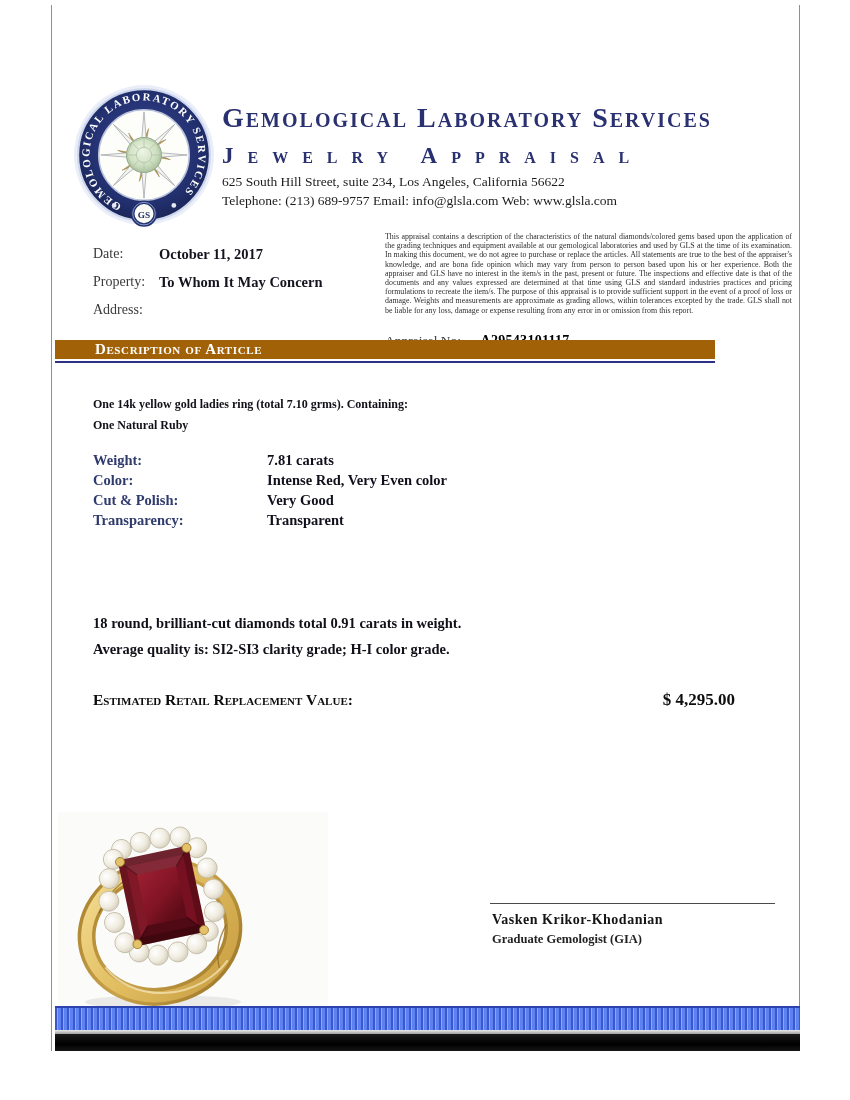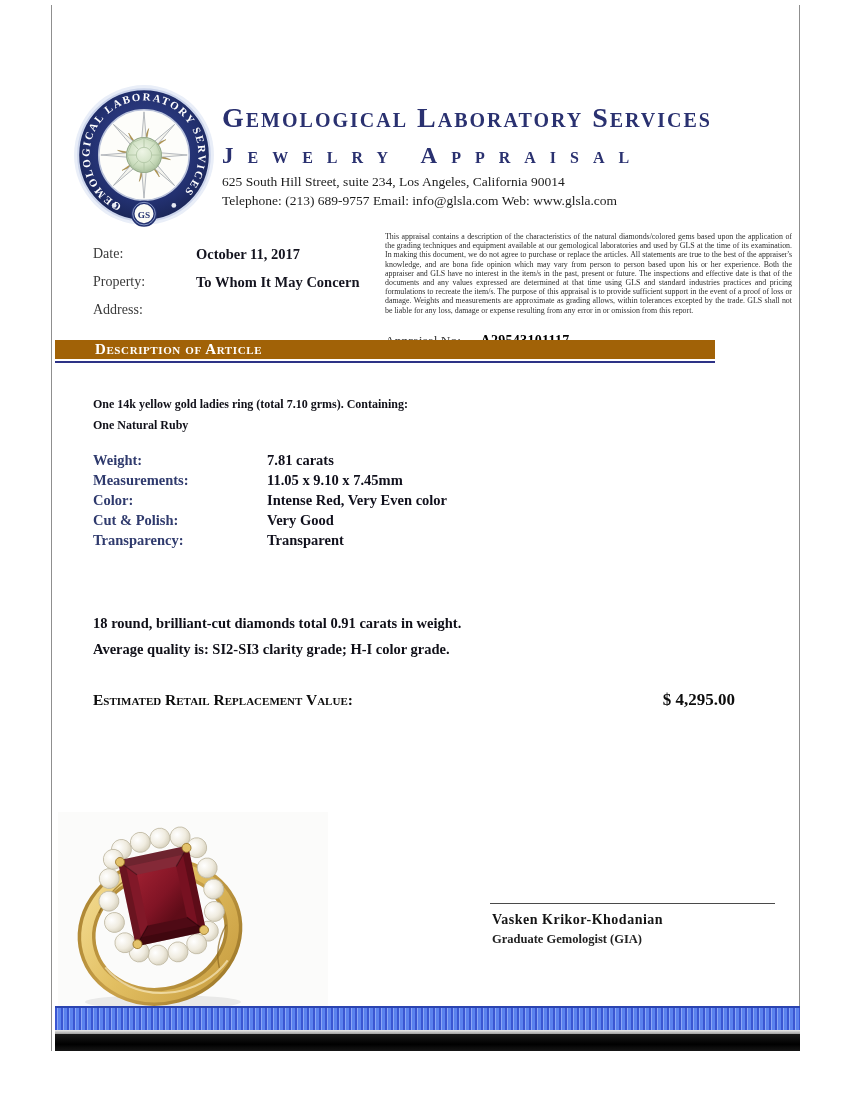--- a/index.html
+++ b/index.html
@@ -14,21 +14,21 @@
   
   #logo{position:absolute;left:72px;top:83px;width:144px;height:144px;}
   #header-text{position:absolute;left:222px;top:103px;width:580px;}
   .org-title{font-variant:small-caps;font-weight:bold;color:#2a3170;font-size:28px;letter-spacing:2px;line-height:30px;white-space:nowrap;}
   .org-subtitle{font-variant:small-caps;font-weight:bold;color:#2a3170;font-size:23px;letter-spacing:14px;line-height:26px;margin-top:10px;white-space:nowrap;}
   .org-address{font-size:13.5px;color:#1c1c1c;margin-top:5px;white-space:nowrap;}
   .org-contact{font-size:13.5px;color:#1c1c1c;margin-top:3px;white-space:nowrap;}
 
   
   #meta{position:absolute;left:93px;top:246px;width:280px;}
-  .meta-row{display:flex;margin-bottom:11px;gap:37px;}
+  .meta-row{display:flex;margin-bottom:11px;}
   .meta-label{width:66px;font-size:14px;color:#3a3a3a;flex:0 0 66px;}
   .meta-value{font-size:14.5px;font-weight:bold;color:#14141f;white-space:nowrap;}
 
   
   #disclaimer{position:absolute;left:385px;top:232px;width:407px;font-size:7.9px;line-height:9.2px;
     text-align:justify;color:#2e2e2e;}
   #appraisal-row{position:absolute;left:385px;top:333px;font-size:13.5px;color:#3a3a3a;}
   #appraisal-row b{font-size:14px;color:#000;margin-left:16px;letter-spacing:.3px;}
 
   
@@ -140,21 +140,21 @@
     <g>
       <circle cx="70" cy="127" r="11" fill="#fbfbf6" stroke="#22306f" stroke-width="3.5"></circle>
       <circle cx="70" cy="127" r="11" fill="none" stroke="#9fb0d8" stroke-width="0.8"></circle>
       <text x="70" y="131" text-anchor="middle" font-size="9" font-weight="bold" fill="#22306f" font-family="Liberation Serif, DejaVu Serif, serif">GS</text>
     </g>
   </svg>
 
   <div id="header-text">
     <div class="org-title">Gemological Laboratory Services</div>
     <div class="org-subtitle">Jewelry Appraisal</div>
-    <div class="org-address">625 South Hill Street, suite 234, Los Angeles, California 90014</div>
+    <div class="org-address">625 South Hill Street, suite 234, Los Angeles, California 56622</div>
     <div class="org-contact">Telephone: (213) 689-9757  Email: info@glsla.com  Web: www.glsla.com</div>
   </div>
 
   <div id="meta">
     <div class="meta-row">
       <span class="meta-label">Date:</span>
       <span class="meta-value">October 11, 2017</span>
     </div>
     <div class="meta-row">
       <span class="meta-label">Property:</span>
@@ -178,24 +178,20 @@
 
   <div id="description">
     <div>One 14k yellow gold ladies ring (total 7.10 grms). Containing:</div>
     <div>One Natural Ruby</div>
   </div>
 
   <div id="specs">
     <div class="spec-row">
       <span class="spec-label">Weight:</span>
       <span class="spec-value">7.81 carats</span>
-    </div>
-    <div class="spec-row">
-      <span class="spec-label">Measurements:</span>
-      <span class="spec-value">11.05 x 9.10 x 7.45mm</span>
     </div>
     <div class="spec-row">
       <span class="spec-label">Color:</span>
       <span class="spec-value">Intense Red, Very Even color</span>
     </div>
     <div class="spec-row">
       <span class="spec-label">Cut &amp; Polish:</span>
       <span class="spec-value">Very Good</span>
     </div>
     <div class="spec-row">

